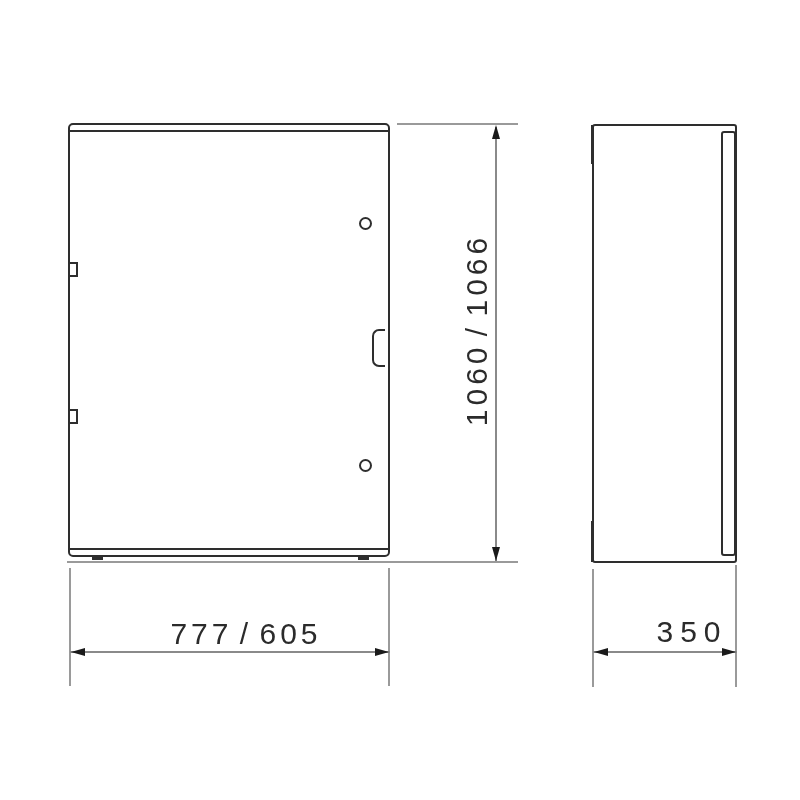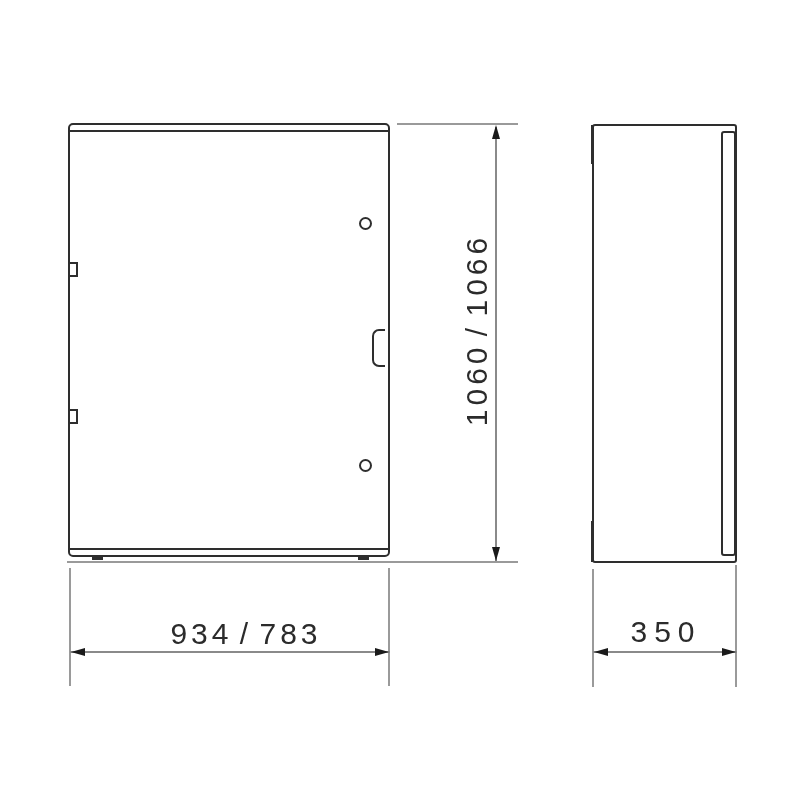--- a/index.html
+++ b/index.html
@@ -80,25 +80,25 @@
 
     <div class="dim-text" style="left:477px;top:330px;transform:translate(-50%,-50%) rotate(-90deg);">1060 / 1066</div>
   </div>
 
   <div>
     <div class="ln-gray" style="left:69px;top:568px;width:2px;height:118px;"></div>
     <div class="ln-gray" style="left:388px;top:568px;width:2px;height:118px;"></div>
     <div class="ln-dim" style="left:70px;top:651px;width:320px;height:2px;"></div>
     <div class="arr arr-left" style="left:71px;top:648px;"></div>
     <div class="arr arr-right" style="left:375px;top:648px;"></div>
-    <div class="dim-text" style="left:246px;top:634px;transform:translate(-50%,-50%);">934 / 783</div>
+    <div class="dim-text" style="left:246px;top:634px;transform:translate(-50%,-50%);">777 / 605</div>
   </div>
 
   <div>
     <div class="ln-gray" style="left:592px;top:569px;width:2px;height:118px;"></div>
     <div class="ln-gray" style="left:735px;top:565px;width:2px;height:122px;"></div>
     <div class="ln-dim" style="left:593px;top:651px;width:144px;height:2px;"></div>
     <div class="arr arr-left" style="left:594px;top:648px;"></div>
     <div class="arr arr-right" style="left:722px;top:648px;"></div>
-    <div class="dim-text" style="left:666px;top:632px;transform:translate(-50%,-50%);letter-spacing:7px;">350</div>
+    <div class="dim-text" style="left:692px;top:632px;transform:translate(-50%,-50%);letter-spacing:7px;">350</div>
   </div>
 
 </div>
 
 </body></html>

